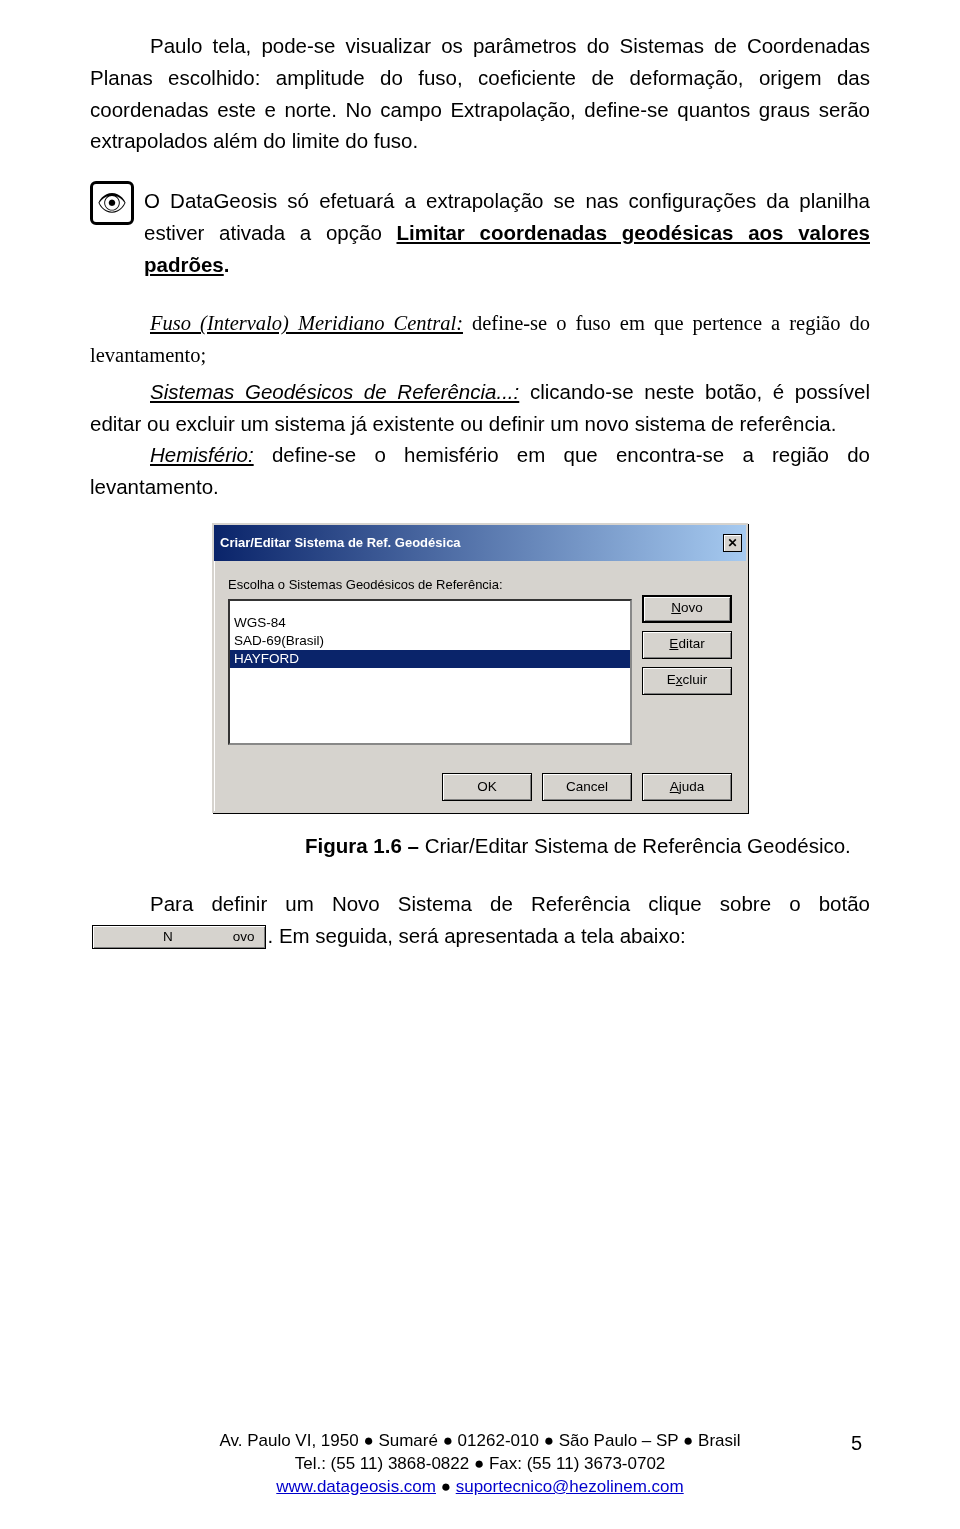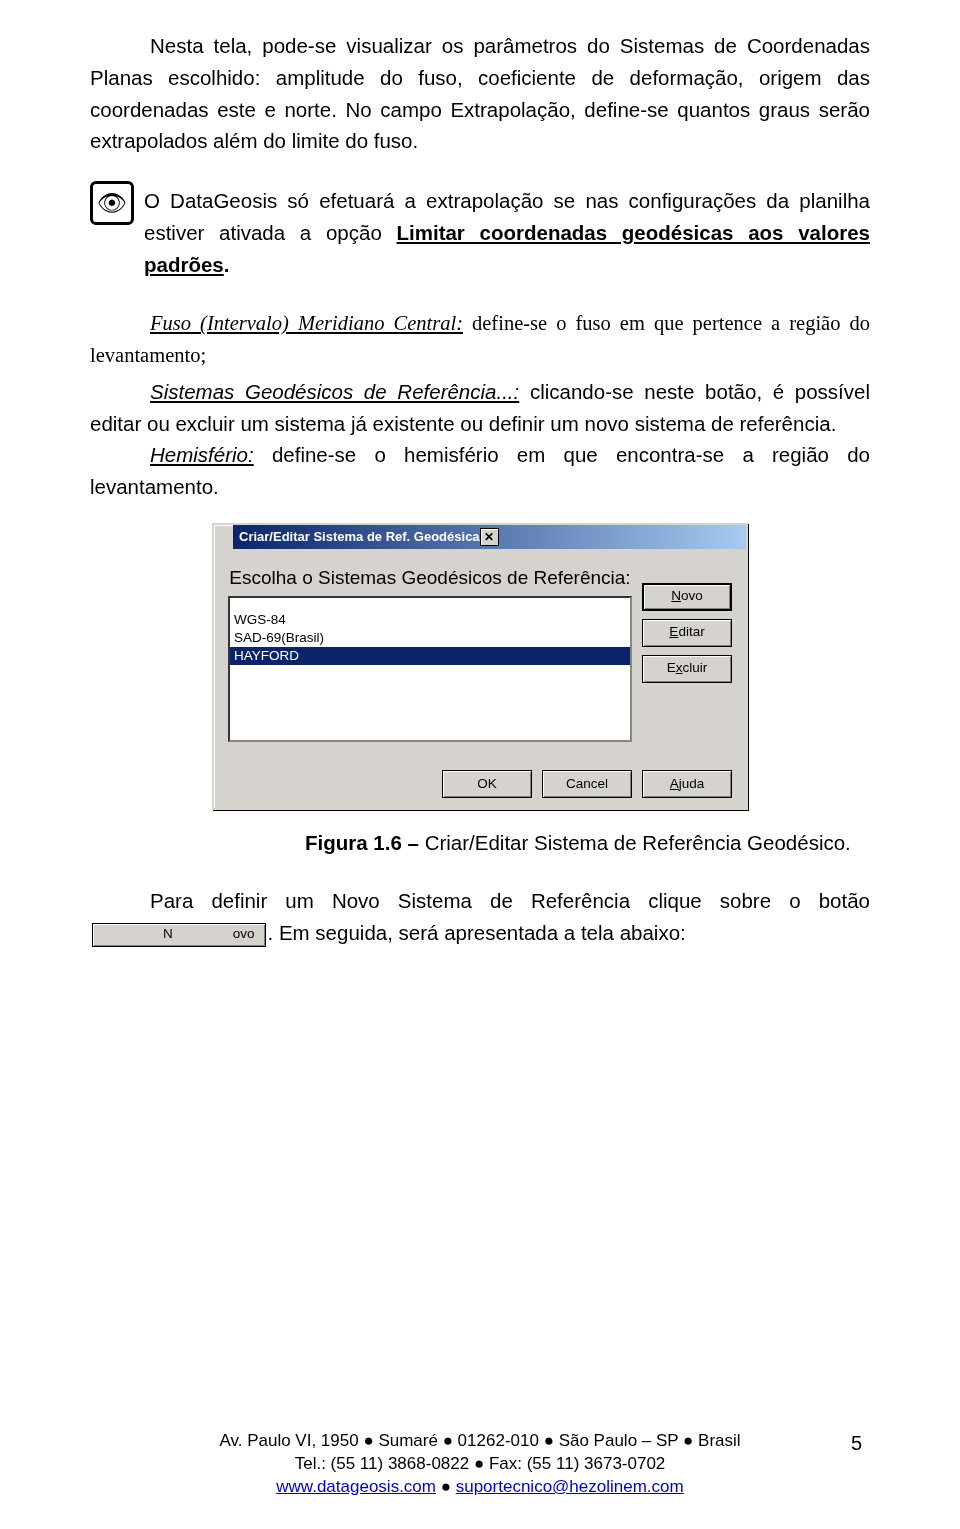--- a/index.html
+++ b/index.html
@@ -53,47 +53,46 @@
     width: 536px;
     background: #d6d3ce;
     border: 2px solid #d6d3ce;
     box-shadow: 1px 1px 0 #000, inset 1px 1px 0 #fff;
     font-family: Tahoma, Arial, sans-serif;
     font-size: 14px;
   }
   .titlebar {
     background: linear-gradient(to right, #0a246a, #a6caf0);
     color: #fff;
-    height: 24px;
+    height: 36px;
     display: flex;
     align-items: center;
-    justify-content: flex-start;
+    justify-content: space-between;
     padding: 0 4px 0 6px;
-    margin-left: 19px;
   }
   .titlebar-title { font-weight: bold; font-size: 13px; }
   .closebtn {
     width: 19px; height: 18px;
     background: #d6d3ce;
     border: 1px solid #000;
     box-shadow: inset 1px 1px 0 #fff;
     display: flex; align-items: center; justify-content: center;
     font-size: 12px; font-weight: bold; color: #000;
   }
   .dlg-body {
     padding: 14px 14px 10px 14px;
     display: flex;
     flex-direction: column;
   }
   .dlg-toprow {
     display: flex;
     gap: 10px;
   }
   .dlg-left { flex: 1; }
-  .dlg-label { font-size: 19px; margin-bottom: 4px; display: block; text-align: center; }
+  .dlg-label { font-size: 13px; margin-bottom: 4px; display: block; }
   .listbox {
     background: #fff;
     border: 2px inset #888;
     height: 146px;
     font-size: 13.5px;
     padding: 13px 0;
     overflow: hidden;
   }
   .listbox .item { padding: 0 4px; line-height: 18px; }
   .listbox .sel { background: #0a246a; color: #fff; }
@@ -155,21 +154,21 @@
     right: 98px;
     bottom: 74px;
     font-size: 20px;
   }
 </style>
 </head>
 <body>
 
 <div class="page">
 
-  <p class="para indent">Nesta tela, pode-se visualizar os parâmetros do Sistemas de Coordenadas Planas escolhido: amplitude do fuso, coeficiente de deformação, origem das coordenadas este e norte. No campo Extrapolação, define-se quantos graus serão extrapolados além do limite do fuso.</p>
+  <p class="para indent">Paulo tela, pode-se visualizar os parâmetros do Sistemas de Coordenadas Planas escolhido: amplitude do fuso, coeficiente de deformação, origem das coordenadas este e norte. No campo Extrapolação, define-se quantos graus serão extrapolados além do limite do fuso.</p>
 
   <div class="para" style="margin-top:28px;">
     <div class="eye-row">
       <span class="eye-icon">
           <span class="eye-glyph">👁</span>
         </span>
       <span style="flex:1; text-align:justify;">
         <span>O DataGeosis só efetuará a extrapolação se nas configurações da planilha estiver ativada a opção </span><span class="u b">Limitar coordenadas geodésicas aos valores padrões</span><span class="b">.</span>
       </span>
     </div>

